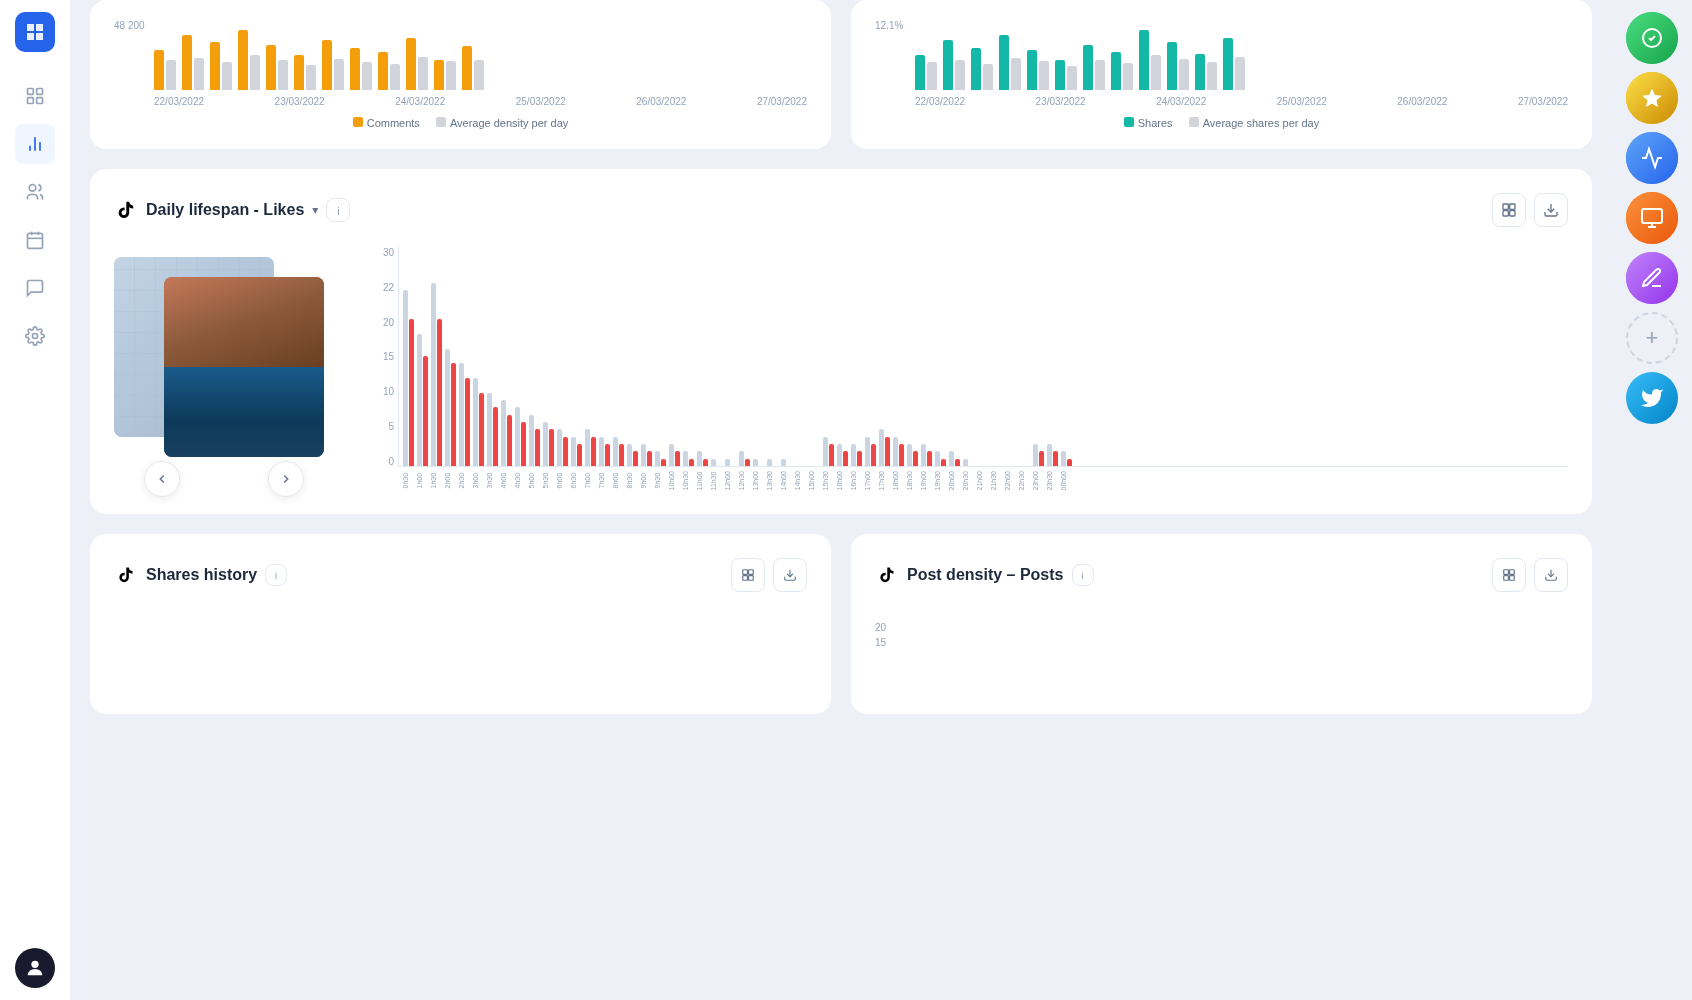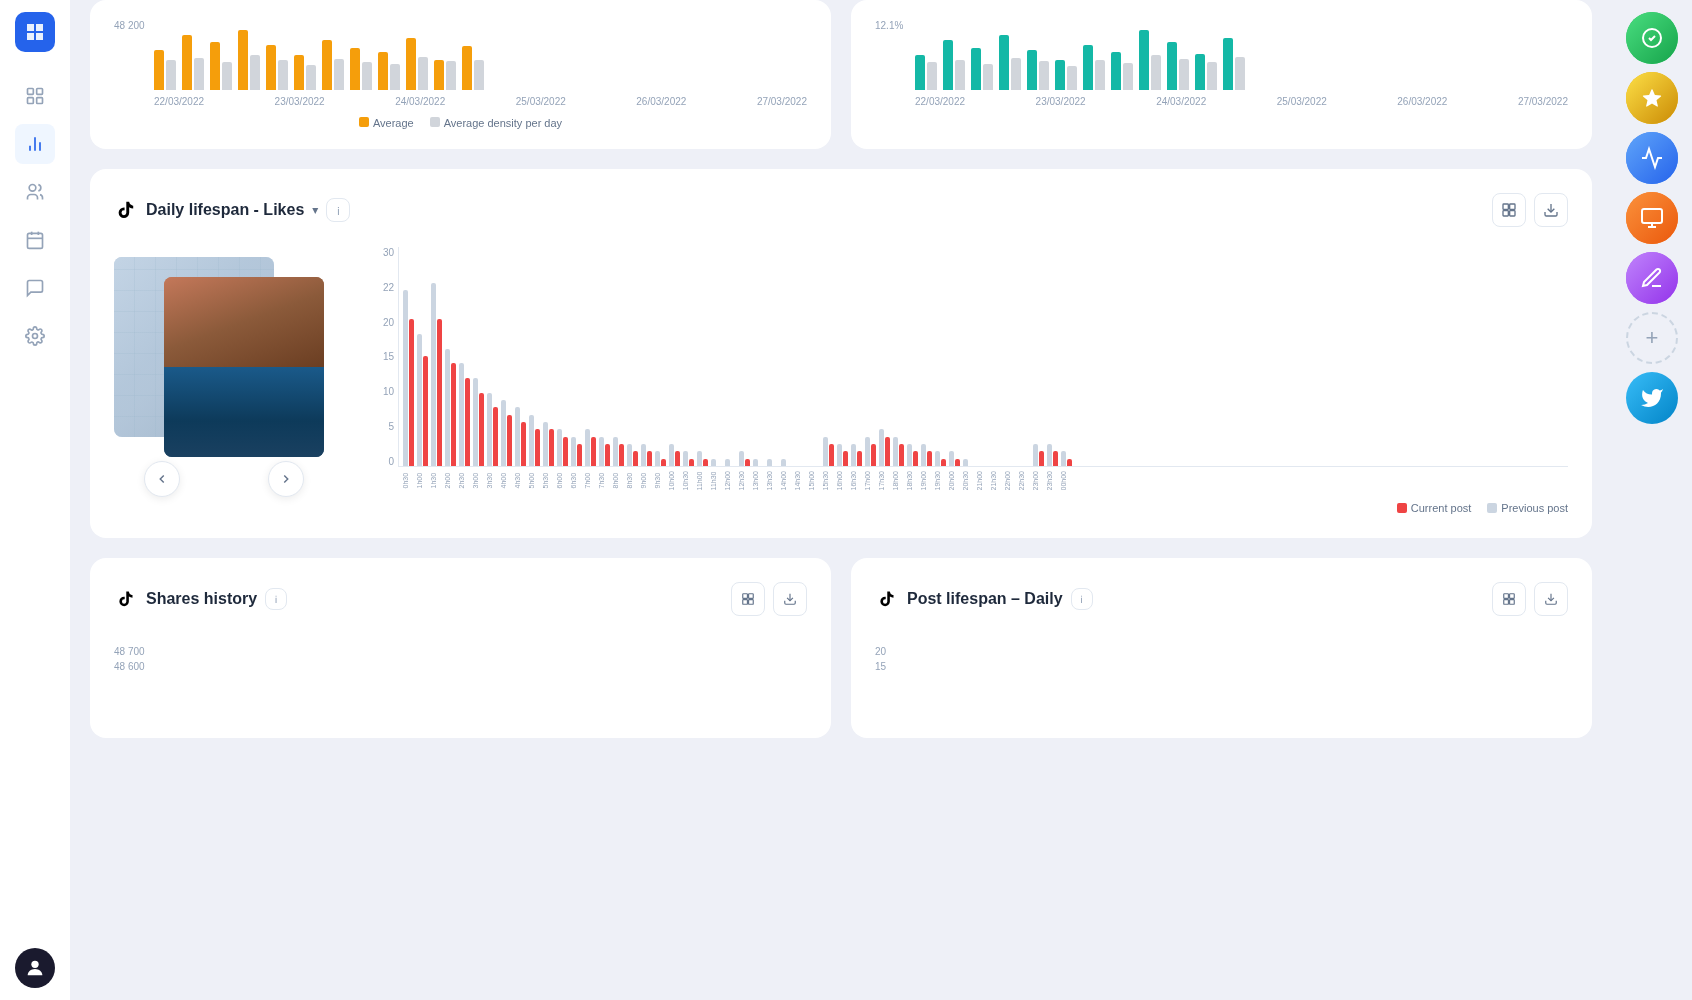--- a/index.html
+++ b/index.html
@@ -427,21 +427,21 @@
           <div class="chart-x-labels">
             <span>22/03/2022</span>
             <span>23/03/2022</span>
             <span>24/03/2022</span>
             <span>25/03/2022</span>
             <span>26/03/2022</span>
             <span>27/03/2022</span>
           </div>
         </div>
         <div class="chart-legend">
-          <span><span class="legend-sq" style="background:#f59e0b;"></span><span>Average</span></span>
+          <span><span class="legend-sq" style="background:#f59e0b;"></span><span>Comments</span></span>
           <span><span class="legend-sq" style="background:#d1d5db;"></span><span>Average density per day</span></span>
         </div>
       </div>
 
       <div class="chart-card">
         <div style="position:relative; padding-left: 40px;">
           <div class="y-axis-label-top">12.1%</div>
           <div class="bars-wrapper">
             <div class="mini-bar-group">
                 <div class="mini-bar bar-teal" style="height:35px"></div>
@@ -493,20 +493,24 @@
               </div>
           </div>
           <div class="chart-x-labels">
             <span>22/03/2022</span>
             <span>23/03/2022</span>
             <span>24/03/2022</span>
             <span>25/03/2022</span>
             <span>26/03/2022</span>
             <span>27/03/2022</span>
           </div>
+        </div>
+        <div class="chart-legend">
+          <span><span class="legend-sq" style="background:#14b8a6;"></span><span>Shares</span></span>
+          <span><span class="legend-sq" style="background:#d1d5db;"></span><span>Average shares per day</span></span>
         </div>
       </div>
     </div>
 
     <div class="lifespan-card">
       <div class="card-header">
         <div class="card-title-group">
           <div class="tiktok-icon">
             <svg width="20" height="20" viewBox="0 0 24 24" fill="currentColor">
               <path d="M19.59 6.69a4.83 4.83 0 01-3.77-4.25V2h-3.45v13.67a2.89 2.89 0 01-2.88 2.5 2.89 2.89 0 01-2.89-2.89 2.89 2.89 0 012.89-2.89c.28 0 .54.04.79.1V9.01a6.33 6.33 0 00-.79-.05 6.34 6.34 0 00-6.34 6.34 6.34 6.34 0 006.34 6.34 6.34 6.34 0 006.33-6.34V8.69a8.28 8.28 0 004.84 1.55V6.79a4.84 4.84 0 01-1.07-.1z"></path>
@@ -812,30 +816,20 @@
                 <div style="font-size: 7px; color: rgb(148, 163, 184); writing-mode: vertical-rl; transform: rotate(180deg); width: 11px; text-align: center; white-space: nowrap;">20h30</div>
                 <div style="font-size: 7px; color: rgb(148, 163, 184); writing-mode: vertical-rl; transform: rotate(180deg); width: 11px; text-align: center; white-space: nowrap;">21h00</div>
                 <div style="font-size: 7px; color: rgb(148, 163, 184); writing-mode: vertical-rl; transform: rotate(180deg); width: 11px; text-align: center; white-space: nowrap;">21h30</div>
                 <div style="font-size: 7px; color: rgb(148, 163, 184); writing-mode: vertical-rl; transform: rotate(180deg); width: 11px; text-align: center; white-space: nowrap;">22h00</div>
                 <div style="font-size: 7px; color: rgb(148, 163, 184); writing-mode: vertical-rl; transform: rotate(180deg); width: 11px; text-align: center; white-space: nowrap;">22h30</div>
                 <div style="font-size: 7px; color: rgb(148, 163, 184); writing-mode: vertical-rl; transform: rotate(180deg); width: 11px; text-align: center; white-space: nowrap;">23h00</div>
                 <div style="font-size: 7px; color: rgb(148, 163, 184); writing-mode: vertical-rl; transform: rotate(180deg); width: 11px; text-align: center; white-space: nowrap;">23h30</div>
                 <div style="font-size: 7px; color: rgb(148, 163, 184); writing-mode: vertical-rl; transform: rotate(180deg); width: 11px; text-align: center; white-space: nowrap;">00h00</div>
               </div>
           </div>
-          <div class="lifespan-legend" style="margin-top:12px;">
-            <span style="display:flex;align-items:center;gap:4px;">
-              <span style="width:10px;height:10px;background:#ef4444;border-radius:2px;display:inline-block;"></span>
-              <span>Current post</span>
-            </span>
-            <span style="display:flex;align-items:center;gap:4px;">
-              <span style="width:10px;height:10px;background:#cbd5e1;border-radius:2px;display:inline-block;"></span>
-              <span>Previous post</span>
-            </span>
-          </div>
         </div>
       </div>
     </div>
 
     <div class="bottom-row">
 
       <div class="bottom-card">
         <div class="card-header">
           <div class="card-title-group">
             <div class="tiktok-icon">
@@ -857,35 +851,31 @@
             </div>
             <div class="icon-btn">
               <svg width="14" height="14" viewBox="0 0 24 24" fill="none" stroke="currentColor" stroke-width="2">
                 <path d="M21 15v4a2 2 0 01-2 2H5a2 2 0 01-2-2v-4"></path>
                   <polyline points="7 10 12 15 17 10"></polyline>
                 <line x1="12" y1="15" x2="12" y2="3"></line>
               </svg>
             </div>
           </div>
         </div>
-        <div style="padding-top:10px;">
-          <div style="font-size:10px;color:#94a3b8;margin-bottom:4px;">48 700</div>
-          <div style="font-size:10px;color:#94a3b8;margin-bottom:4px;">48 600</div>
-        </div>
       </div>
 
       <div class="bottom-card">
         <div class="card-header">
           <div class="card-title-group">
             <div class="tiktok-icon">
               <svg width="18" height="18" viewBox="0 0 24 24" fill="currentColor">
                 <path d="M19.59 6.69a4.83 4.83 0 01-3.77-4.25V2h-3.45v13.67a2.89 2.89 0 01-2.88 2.5 2.89 2.89 0 01-2.89-2.89 2.89 2.89 0 012.89-2.89c.28 0 .54.04.79.1V9.01a6.33 6.33 0 00-.79-.05 6.34 6.34 0 00-6.34 6.34 6.34 6.34 0 006.34 6.34 6.34 6.34 0 006.33-6.34V8.69a8.28 8.28 0 004.84 1.55V6.79a4.84 4.84 0 01-1.07-.1z"></path>
               </svg>
             </div>
-            <span class="card-title">Post lifespan – Daily</span>
+            <span class="card-title">Post density – Posts</span>
             <div class="icon-btn" style="width:22px;height:22px;border:1px solid #e2e8f0;font-size:10px;color:#94a3b8;">ℹ</div>
           </div>
           <div class="card-actions">
             <div class="icon-btn">
               <svg width="14" height="14" viewBox="0 0 24 24" fill="none" stroke="currentColor" stroke-width="2">
                 <rect x="3" y="3" width="8" height="8" rx="1"></rect>
                   <rect x="13" y="3" width="8" height="8" rx="1"></rect>
                 <rect x="3" y="13" width="8" height="8" rx="1"></rect>
                   <rect x="13" y="13" width="8" height="8" rx="1"></rect>
               </svg>

